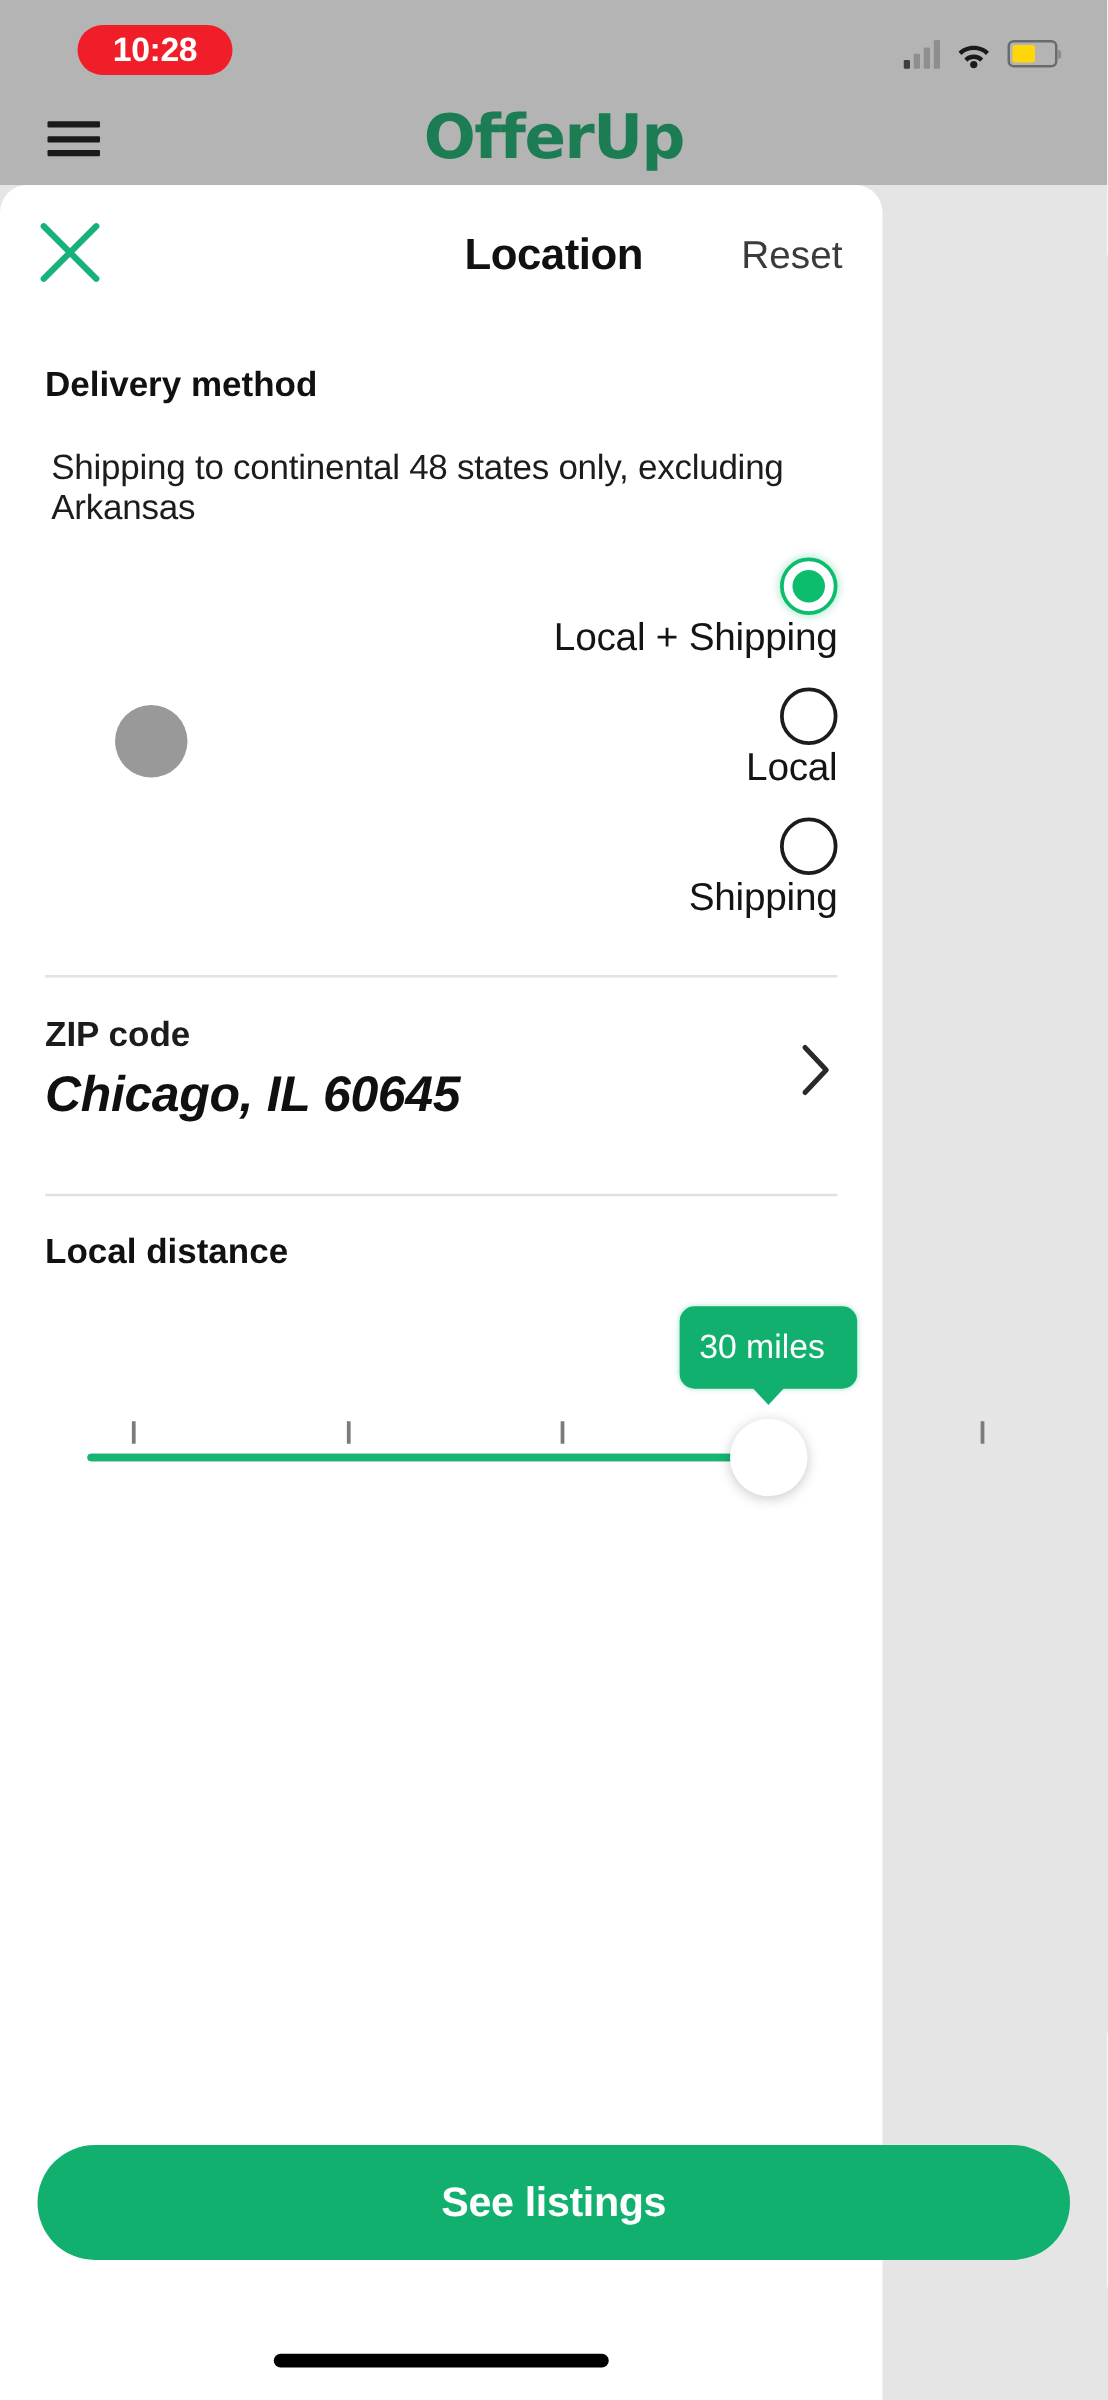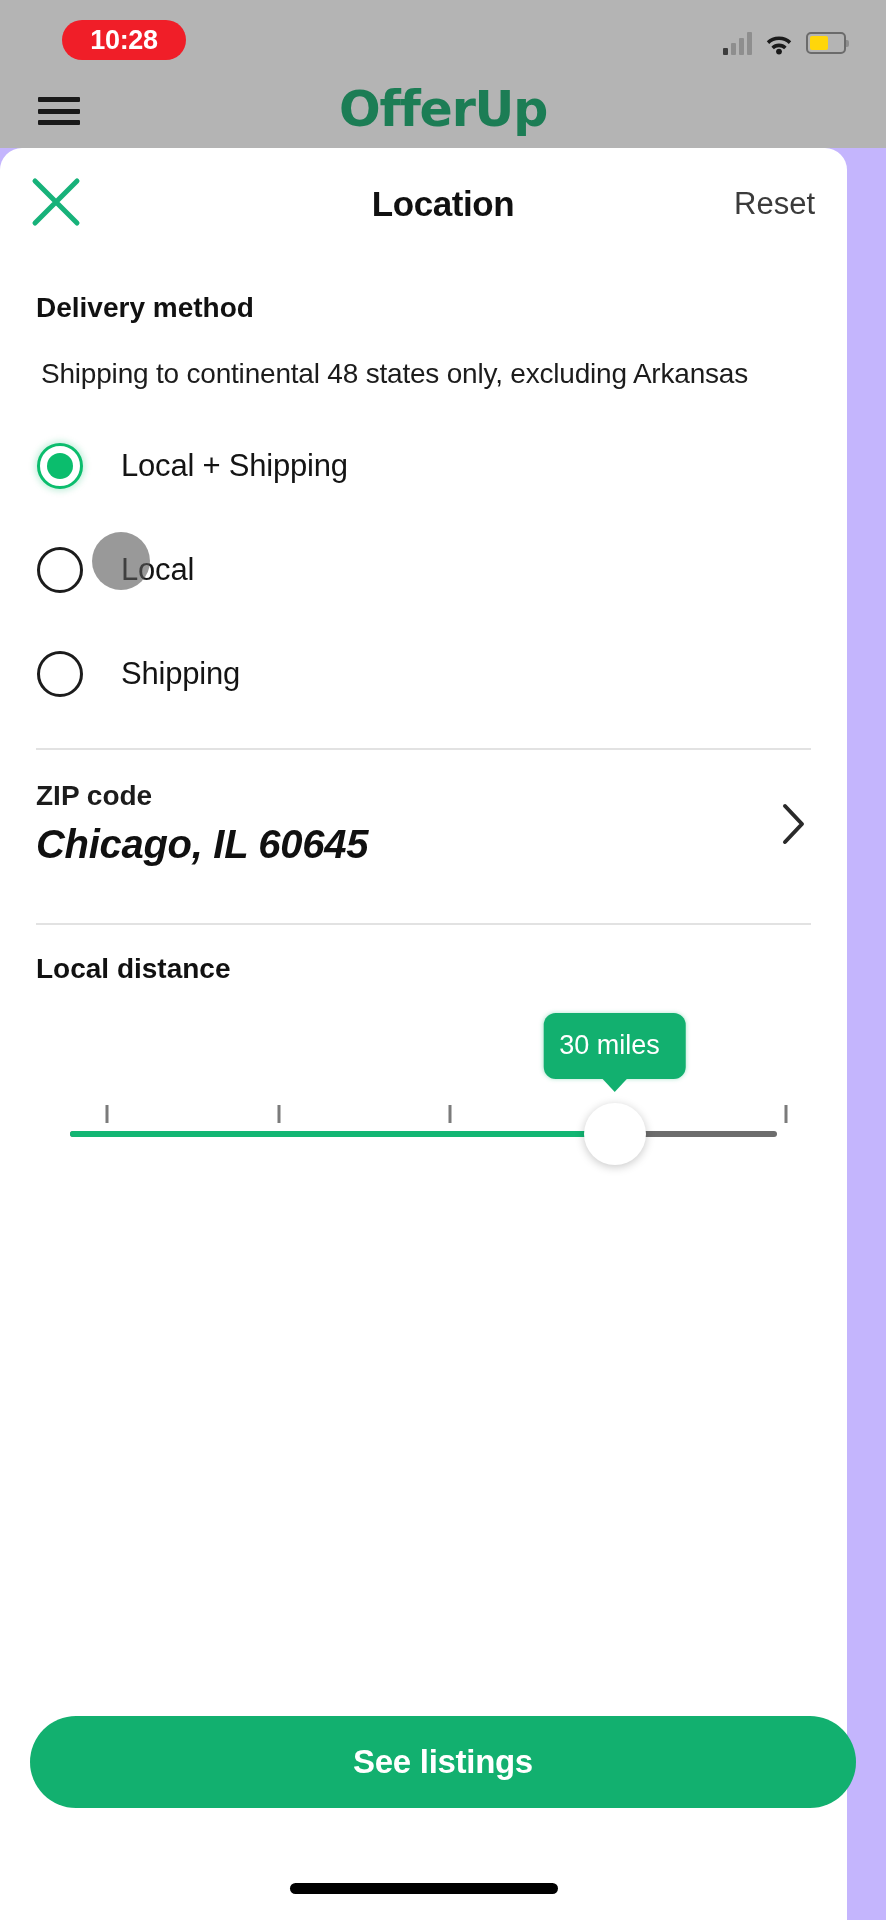--- a/index.html
+++ b/index.html
@@ -9,21 +9,21 @@
     height: 1920px;
     background: #ffffff;
     font-family: "Liberation Sans", sans-serif;
     overflow: hidden;
   }
 
   #app {
     position: relative;
     width: 886px;
     height: 1920px;
-    background: #c4b5fd;
+    background: #e5e5e5;
     overflow: hidden;
   }
 
   
   .statusbar {
     position: absolute;
     top: 0; left: 0;
     width: 886px;
     height: 76px;
     background: #b4b4b4;
@@ -126,21 +126,21 @@
     font-weight: 700;
     letter-spacing: -1.2px;
     line-height: 68px;
     font-family: "DejaVu Sans", sans-serif;
   }
 
   
   .sheet {
     position: absolute;
     top: 148px; left: 0;
-    width: 847px;
+    width: 706px;
     height: 1772px;
     background: #ffffff;
     border-radius: 22px 22px 0 0;
   }
 
   .sheet-header {
     position: relative;
     height: 120px;
   }
   .close-x {
@@ -185,23 +185,24 @@
     margin-top: 34px;
     padding-left: 5px;
     letter-spacing: -0.2px;
   }
 
   
   .radio-list { margin-top: 24px; }
   .radio-row {
     position: relative;
     display: flex;
-    align-items: center;
+    align-items: flex-end;
     height: 104px;
     cursor: pointer;
+    flex-direction: column;
   }
   .radio {
     position: relative;
     width: 46px; height: 46px;
     border-radius: 50%;
     border: 3px solid #1c1c1c;
     background: #ffffff;
     flex: 0 0 auto;
     margin-left: 1px;
   }

